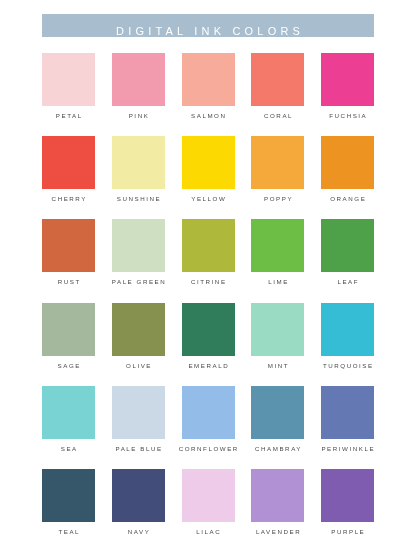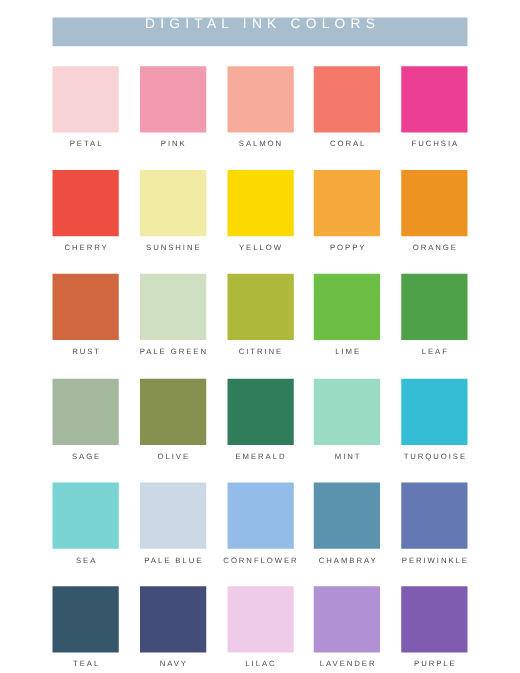--- a/index.html
+++ b/index.html
@@ -18,21 +18,21 @@
     width: 416px;
     height: 538px;
     box-sizing: border-box;
     padding: 0 42px;
   }
   .title-bar {
     margin-top: 14px;
     height: 23px;
     background: #a8bece;
     display: flex;
-    align-items: flex-start;
+    align-items: flex-end;
     justify-content: center;
   }
   .title-text {
     color: #ffffff;
     font-size: 11px;
     letter-spacing: 4.2px;
     text-indent: 4.2px;
     font-weight: 400;
     white-space: nowrap;
     line-height: 1;

